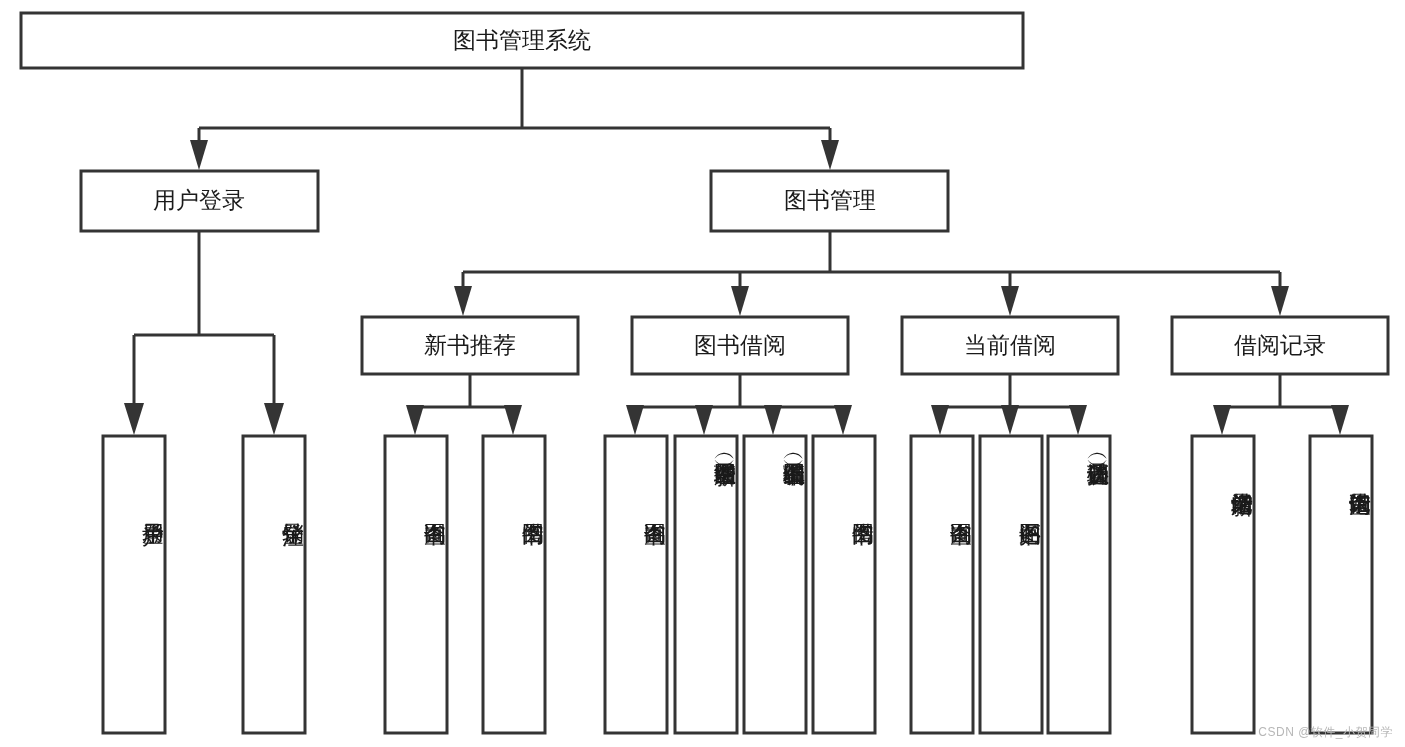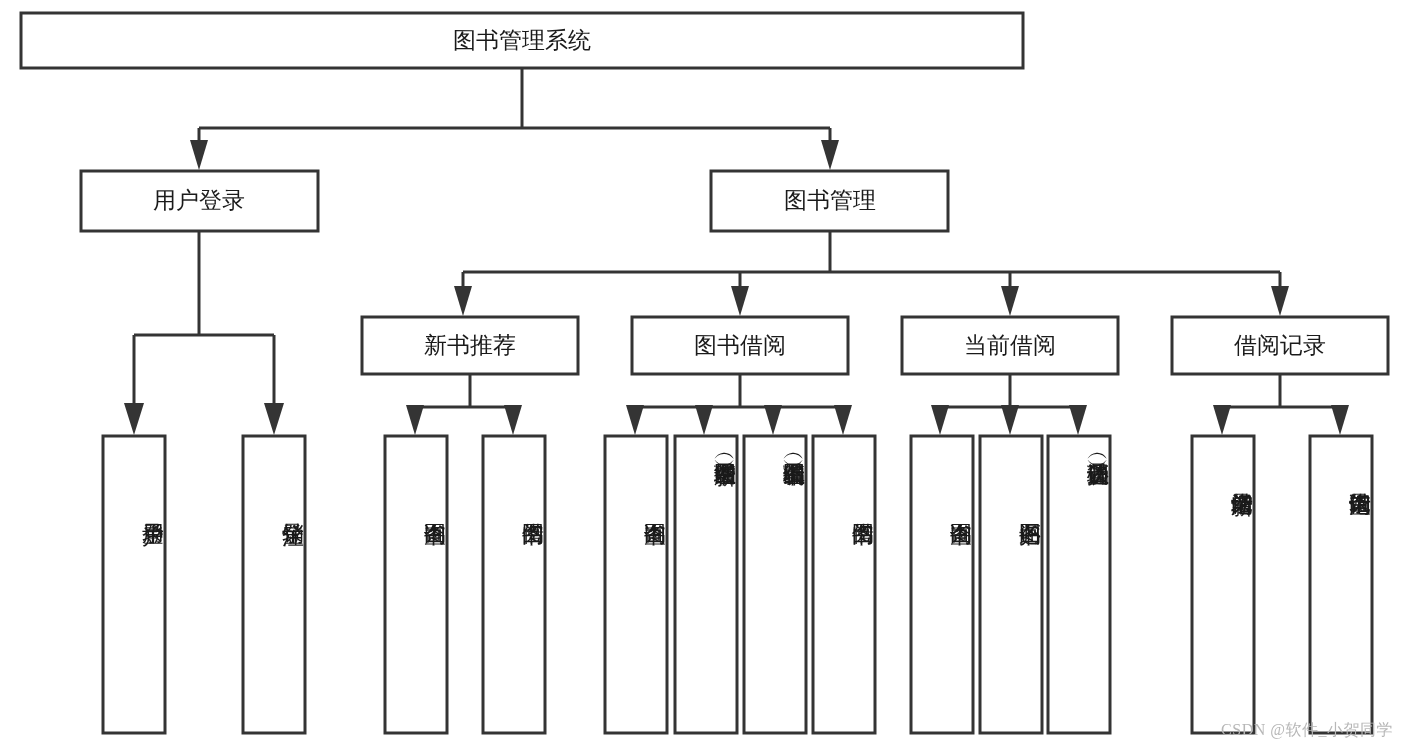--- a/index.html
+++ b/index.html
@@ -45,22 +45,22 @@
     fill: #1a1a1a;
     font-family: "Liberation Sans", "DejaVu Sans", sans-serif;
     font-size: 23px;
     text-anchor: middle;
     dominant-baseline: middle;
   }
   .watermark {
     position: absolute;
     right: 12px;
     bottom: 6px;
-    font-family: Liberation Serif, serif;
-    font-size: 16px;
+    font-family: Liberation Sans, sans-serif;
+    font-size: 12px;
     color: #b7b7b7;
     white-space: nowrap;
     letter-spacing: 0.5px;
   }
   .vlabel-layer {
     position: absolute;
     left: 0;
     top: 0;
     width: 1405px;
     height: 747px;

